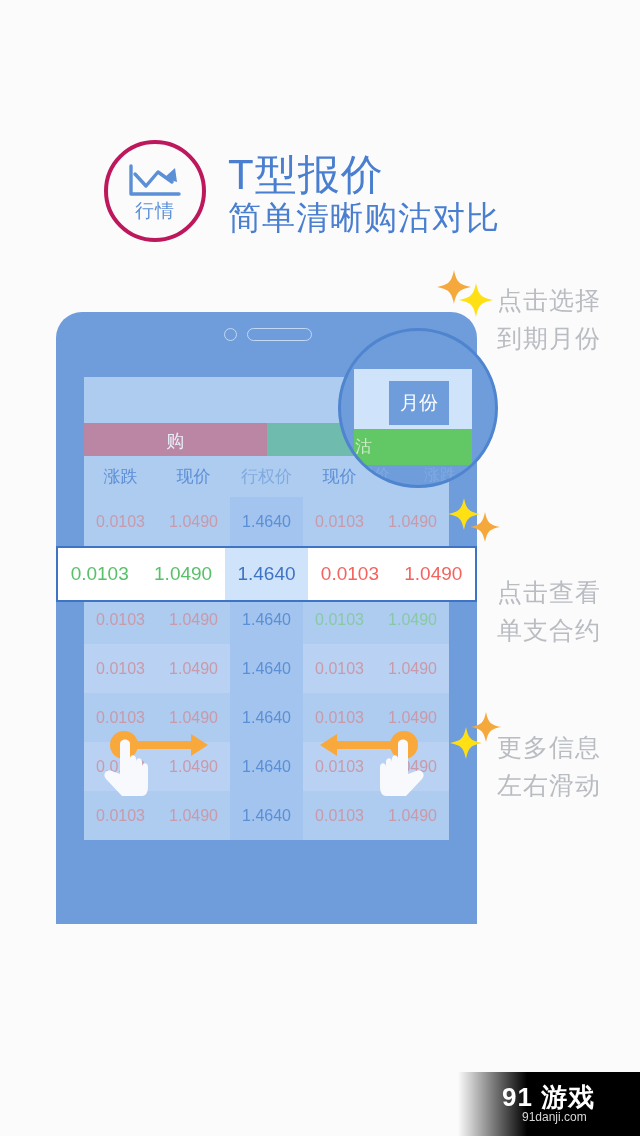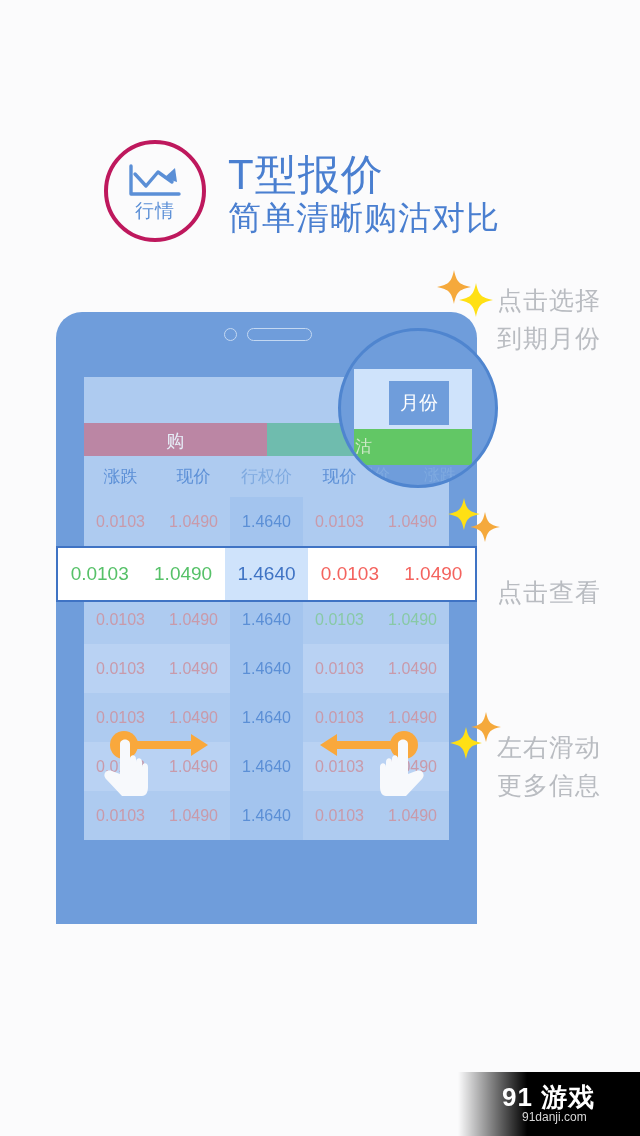--- a/index.html
+++ b/index.html
@@ -444,24 +444,25 @@
       <path d="M17 0 C19.5 12 22 14.5 34 17 C22 19.5 19.5 22 17 34 C14.5 22 12 19.5 0 17 C12 14.5 14.5 12 17 0 Z" fill="#f5a93c"></path>
     </svg>
 </div>
 
 <div class="anno anno-1">
   <div>点击选择</div>
   <div>到期月份</div>
 </div>
 <div class="anno anno-2">
   <div>点击查看</div>
+  <div>单支合约</div>
 </div>
 <div class="anno anno-3">
+  <div>更多信息</div>
   <div>左右滑动</div>
-  <div>更多信息</div>
 </div>
 
 <div class="gesture" style="left:96px; top:730px;">
   <svg width="116" height="70" viewBox="0 0 116 70">
     <line x1="26" y1="15" x2="96" y2="15" stroke="#f9a83c" stroke-width="8" stroke-linecap="round"></line>
     <polygon points="95,4 112,15 95,26" fill="#f9a83c"></polygon>
     <circle cx="28" cy="15" r="14" fill="#f9a83c"></circle>
     <path d="M24 14 L24 44 L16 41 C10 39 6 44 10 49 L26 66 L46 66 C50 66 52 62 52 57 L52 37 C52 32 46 32 46 37 L46 32 C46 27 40 27 40 32 L40 29 C40 24 34 24 34 29 L34 14 C34 8 24 8 24 14 Z" fill="#f7f9fc"></path>
   </svg>
 </div>

